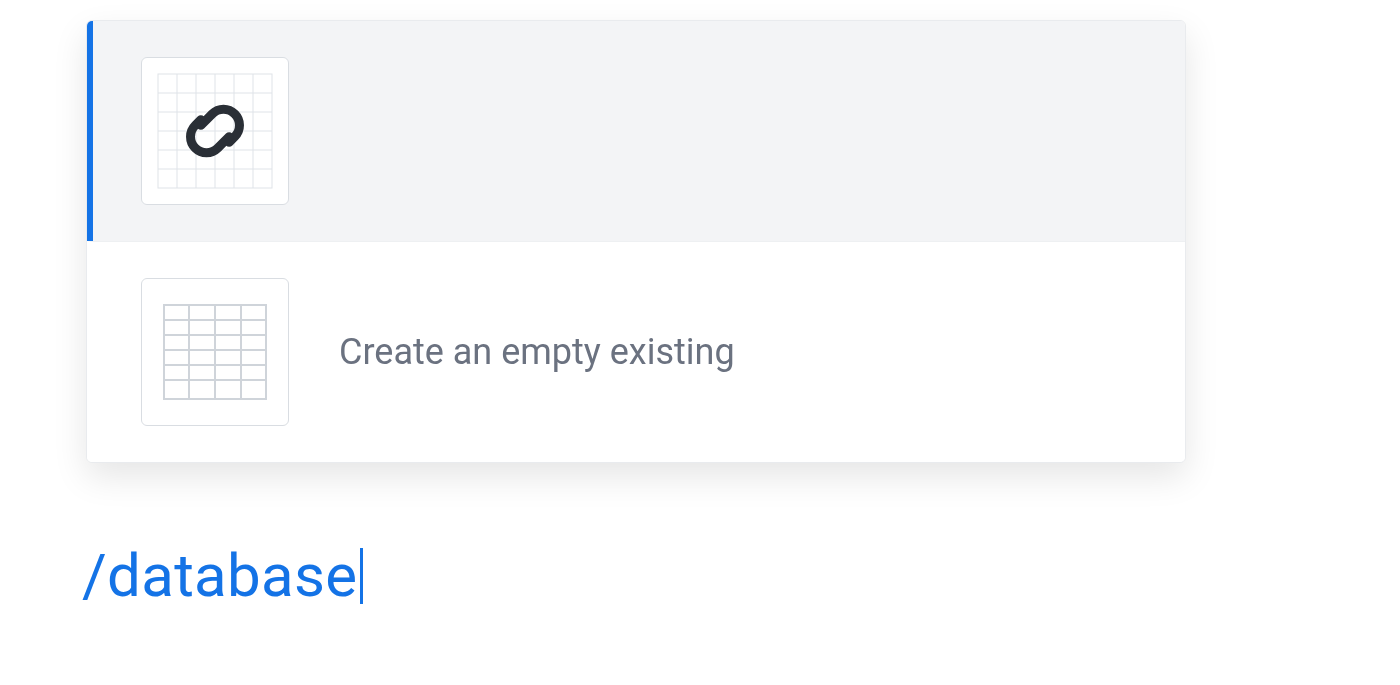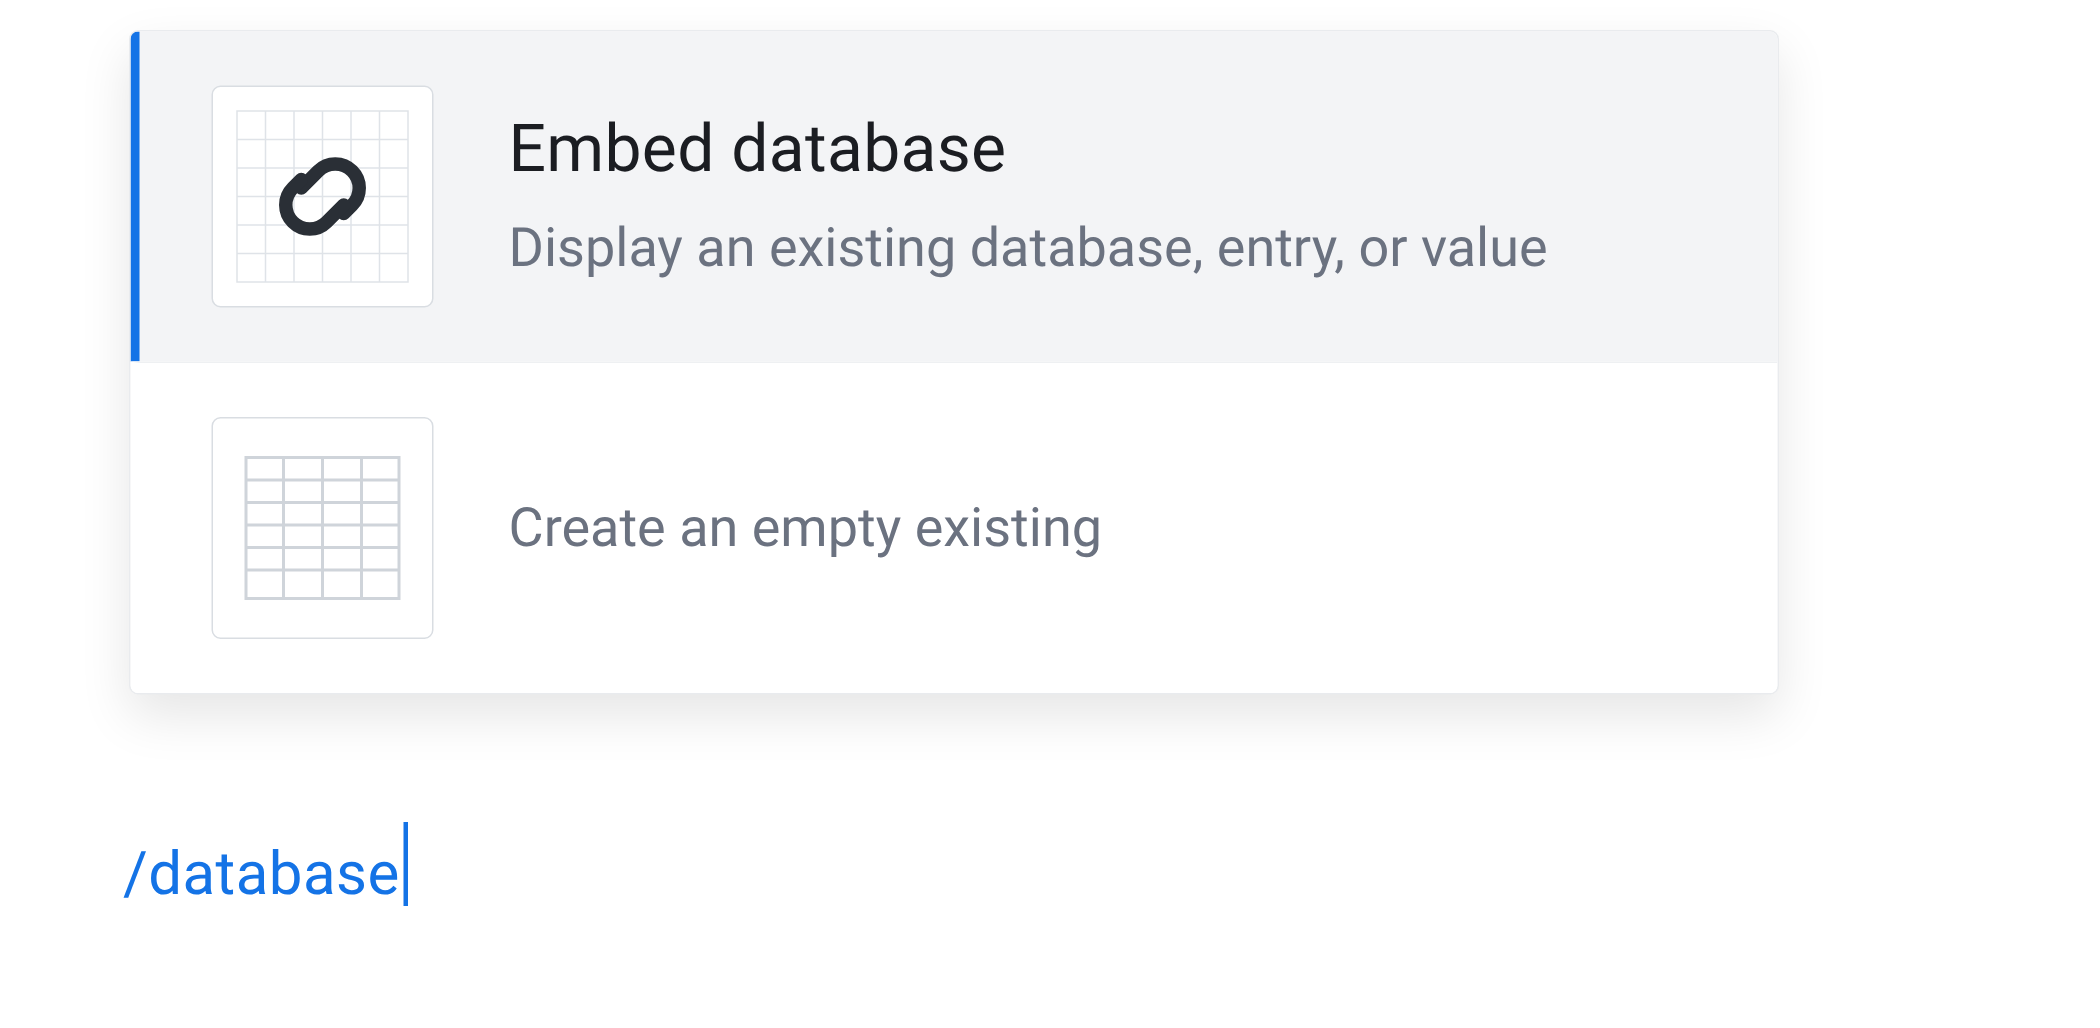--- a/index.html
+++ b/index.html
@@ -58,21 +58,21 @@
     color: #6b7280;
   }
   .slash-input-wrap {
     position: absolute;
     left: 82px;
     top: 540px;
     display: flex;
     align-items: baseline;
   }
   .slash-text {
-    font-size: 40px;
+    font-size: 60px;
     line-height: 1.1;
     color: #1473e6;
     letter-spacing: 0.3px;
     font-weight: 400;
     text-align: center;
   }
   .caret {
     display: inline-block;
     width: 3px;
     height: 56px;
@@ -105,24 +105,20 @@
             <line x1="65" y1="8" x2="65" y2="122"></line>
             <line x1="84" y1="8" x2="84" y2="122"></line>
             <line x1="103" y1="8" x2="103" y2="122"></line>
           </g>
           <g transform="translate(65,65) rotate(-45)" fill="none" stroke="#2a2f36" stroke-width="9" stroke-linecap="round" stroke-linejoin="round">
             <path d="M -6 -14 L 10 -14 A 16 16 0 1 1 10 18 L 2 18"></path>
             <path d="M 6 14 L -10 14 A 16 16 0 1 1 -10 -18 L -2 -18"></path>
           </g>
         </svg>
       </div>
-      <div class="text-col">
-        <div class="item-title">Embed database</div>
-        <div class="item-desc">Display an existing database, entry, or value</div>
-      </div>
     </div>
 
     <div class="menu-item">
       <div class="thumb">
         <svg width="130" height="130" viewBox="0 0 130 130" aria-hidden="true">
           <g stroke="#cfd4da" stroke-width="2" fill="none">
             <rect x="14" y="18" width="102" height="94" fill="#fff"></rect>
             <line x1="14" y1="33" x2="116" y2="33"></line>
             <line x1="14" y1="48" x2="116" y2="48"></line>
             <line x1="14" y1="63" x2="116" y2="63"></line>

